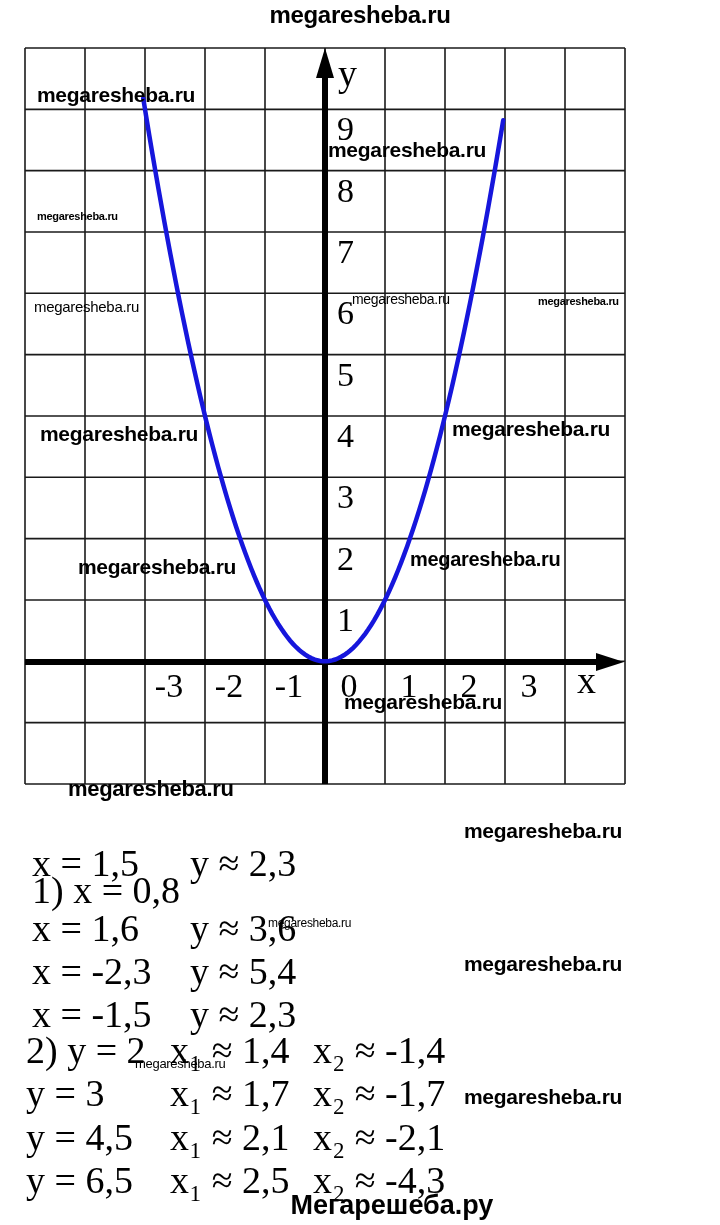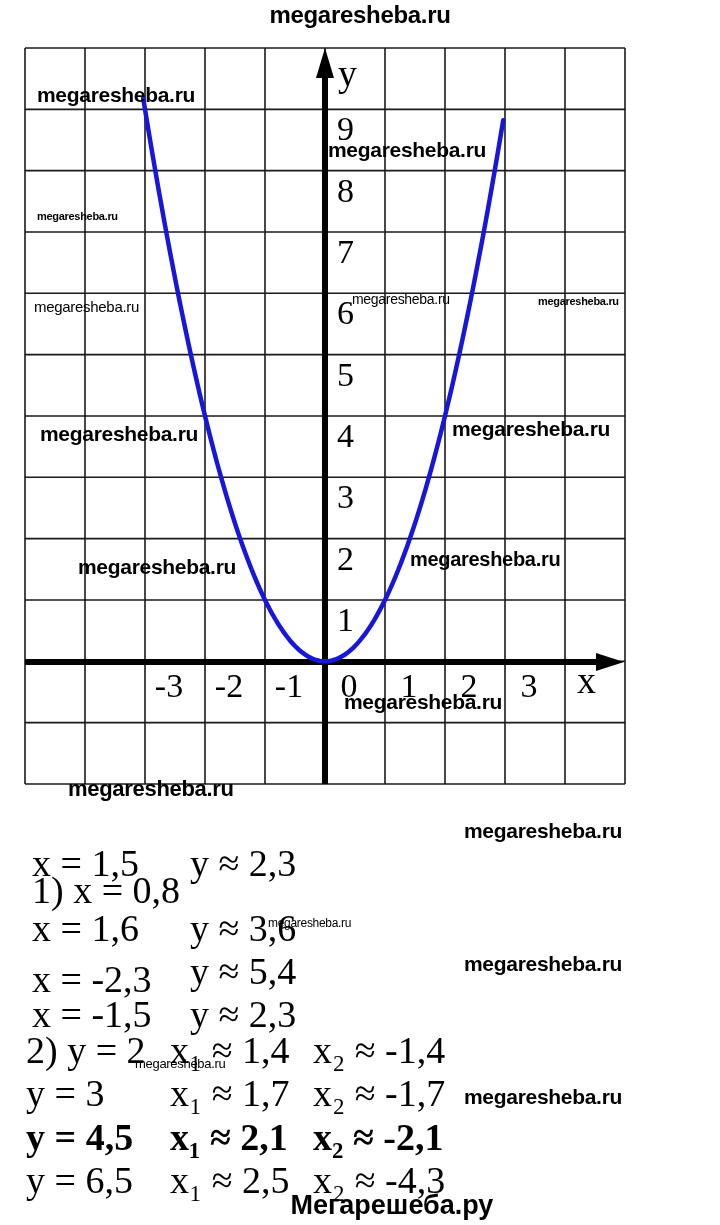--- a/index.html
+++ b/index.html
@@ -120,38 +120,38 @@
       </div>
       <div class="sol-row" style="top: 843px;">
         <span class="sol-cell" style="left: 32px;">x = 1,5</span>
         <span class="sol-cell" style="left: 190px;">y ≈ 2,3</span>
       </div>
       <div class="sol-row" style="top: 908px;">
         <span class="sol-cell" style="left: 32px;">x = 1,6</span>
         <span class="sol-cell" style="left: 190px;">y ≈ 3,6</span>
       </div>
       <div class="sol-row" style="top: 951px;">
-        <span class="sol-cell" style="left: 32px; margin-top: 8px;">x = -2,3</span>
+        <span class="sol-cell" style="left: 32px;">x = -2,3</span>
         <span class="sol-cell" style="left: 190px;">y ≈ 5,4</span>
       </div>
       <div class="sol-row" style="top: 994px;">
         <span class="sol-cell" style="left: 32px; text-align: right;">x = -1,5</span>
         <span class="sol-cell" style="left: 190px;">y ≈ 2,3</span>
       </div>
       <div class="sol-row" style="top: 1030px;">
         <span class="sol-cell" style="left: 26px;">2) y = 2</span>
         <span class="sol-cell" style="left: 170px;">x₁ ≈ 1,4</span>
         <span class="sol-cell" style="left: 313px;">x₂ ≈ -1,4</span>
       </div>
       <div class="sol-row" style="top: 1073px;">
         <span class="sol-cell" style="left: 26px;">y = 3</span>
         <span class="sol-cell" style="left: 170px;">x₁ ≈ 1,7</span>
         <span class="sol-cell" style="left: 313px;">x₂ ≈ -1,7</span>
       </div>
-      <div class="sol-row" style="top: 1117px; font-weight: bold;">
+      <div class="sol-row" style="top: 1117px;">
         <span class="sol-cell" style="left: 26px;">y = 4,5</span>
         <span class="sol-cell" style="left: 170px;">x₁ ≈ 2,1</span>
         <span class="sol-cell" style="left: 313px;">x₂ ≈ -2,1</span>
       </div>
       <div class="sol-row" style="top: 1160px;">
         <span class="sol-cell" style="left: 26px;">y = 6,5</span>
         <span class="sol-cell" style="left: 170px;">x₁ ≈ 2,5</span>
         <span class="sol-cell" style="left: 313px;">x₂ ≈ -4,3</span>
       </div>
     </div>

